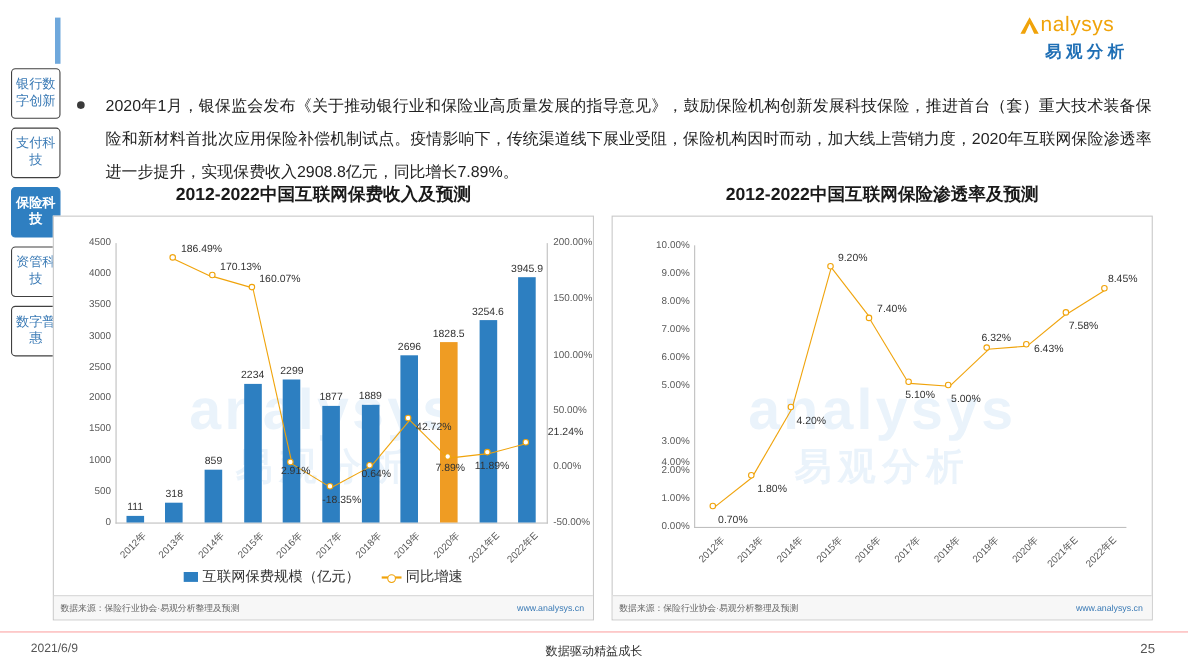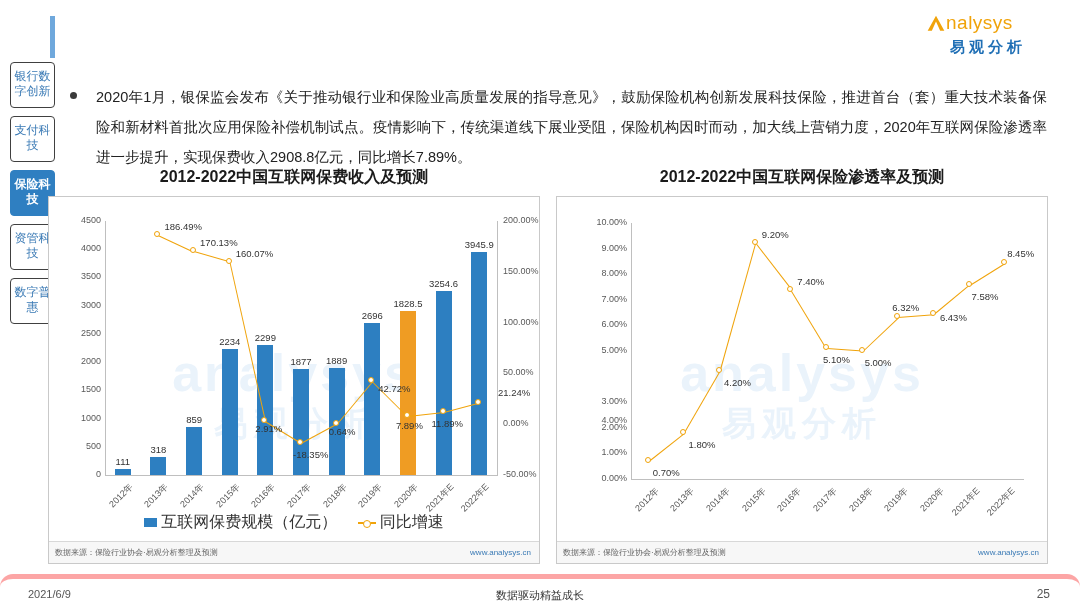--- a/index.html
+++ b/index.html
@@ -116,34 +116,33 @@
     text-align:center;
   }
   .pt { position:absolute; width:6px; height:6px; border-radius:50%;
         border:1.6px solid #f0a30a; background:#ffffff; }
   .lineseg { position:absolute; height:0; border-top:1.6px solid #f0a30a;
              transform-origin:left center; }
   .pt-label {
     position:absolute; font-size:9.5px; color:#333; white-space:nowrap;
   }
   .legend {
-    position:absolute; bottom:30px; width:100%; text-align:center; font-size:16px;
+    position:absolute; bottom:30px; width:100%; text-align:center; font-size:13px;
     color:#333;
   }
   .legend span.sw { display:inline-block; width:13px; height:9px; background:#2d7fc1;
     margin-right:4px; vertical-align:middle; }
   .legend span.ln { display:inline-block; width:18px; height:0; border-top:2px solid #f0a30a;
     margin:0 4px 0 16px; vertical-align:middle; position:relative; }
   .legend span.ln:after{ content:""; position:absolute; left:5px; top:-4px; width:6px;height:6px;
     border-radius:50%; border:1.6px solid #f0a30a; background:#fff;}
   
   .page-footer {
     position:absolute; left:0; bottom:0; width:1080px; height:34px;
-    border-top:5px solid #fca5a5;
-    border-radius:13px;
+    border-top:1px solid #fca5a5;
   }
   .page-footer .date { position:absolute; left:28px; top:9px; font-size:11px; color:#555; }
   .page-footer .slogan { position:absolute; left:0; top:9px; width:100%; text-align:center;
     font-size:11px; color:#333; }
   .page-footer .pagenum { position:absolute; right:30px; top:8px; font-size:12px; color:#555; }
 </style>
 </head>
 <body>
 
 <div class="header">

